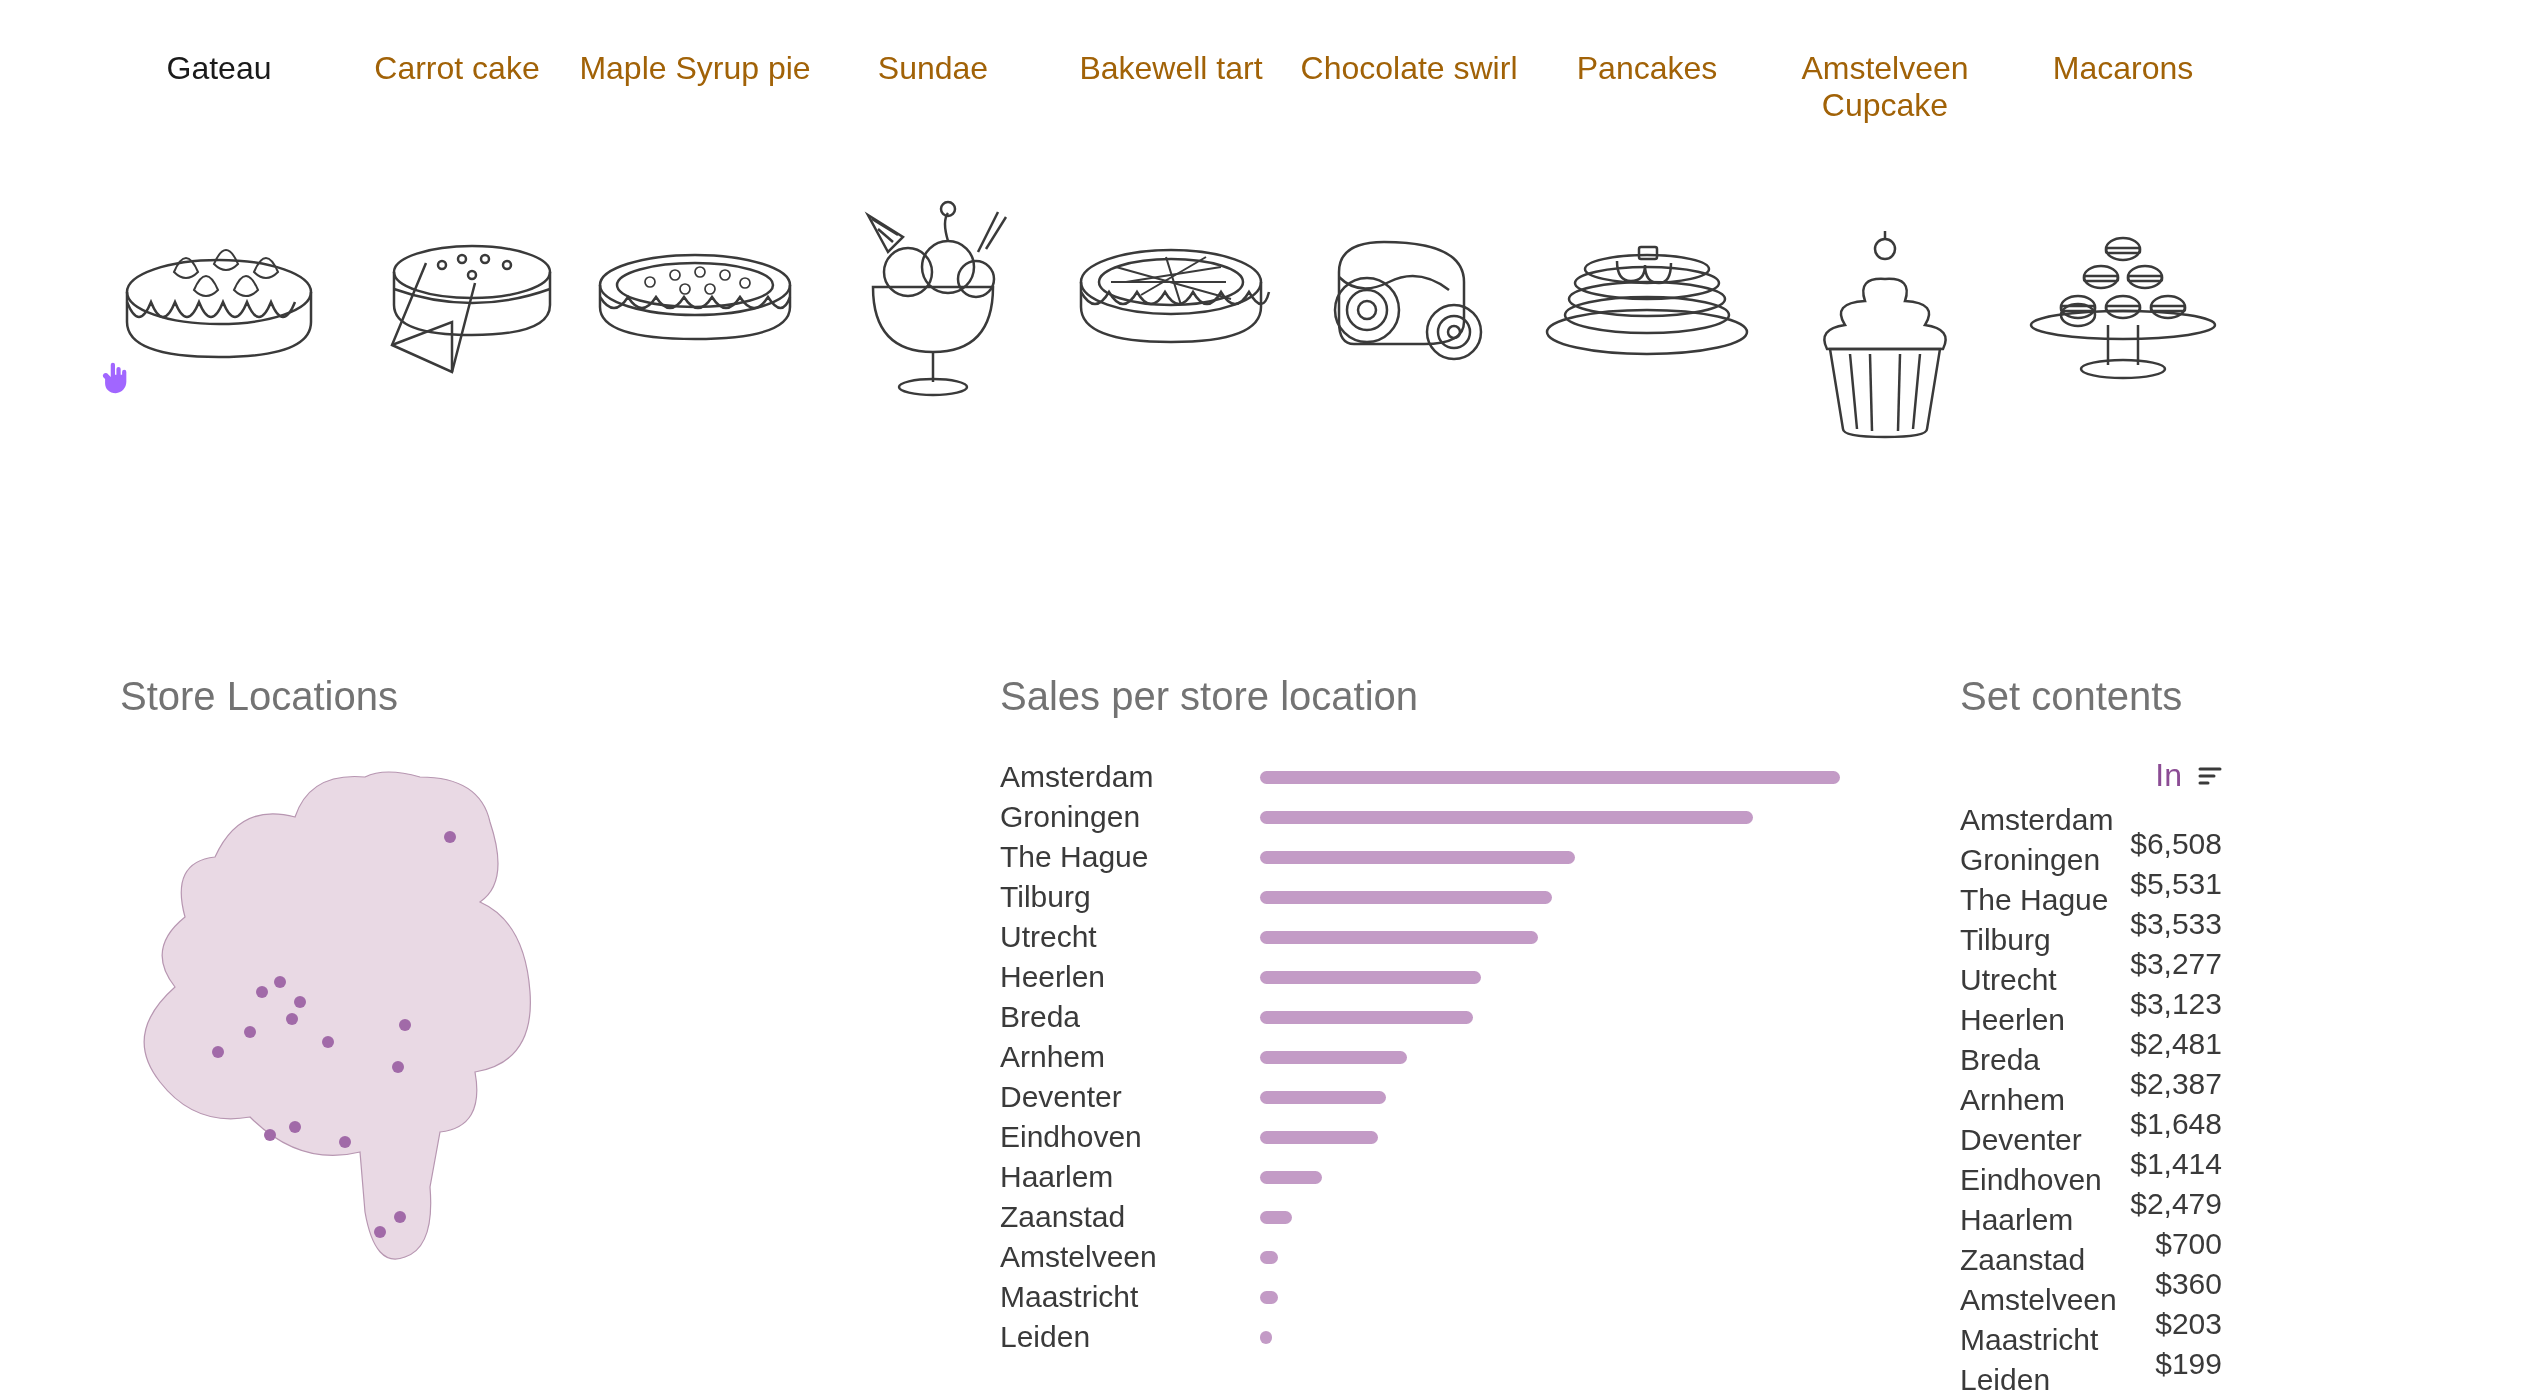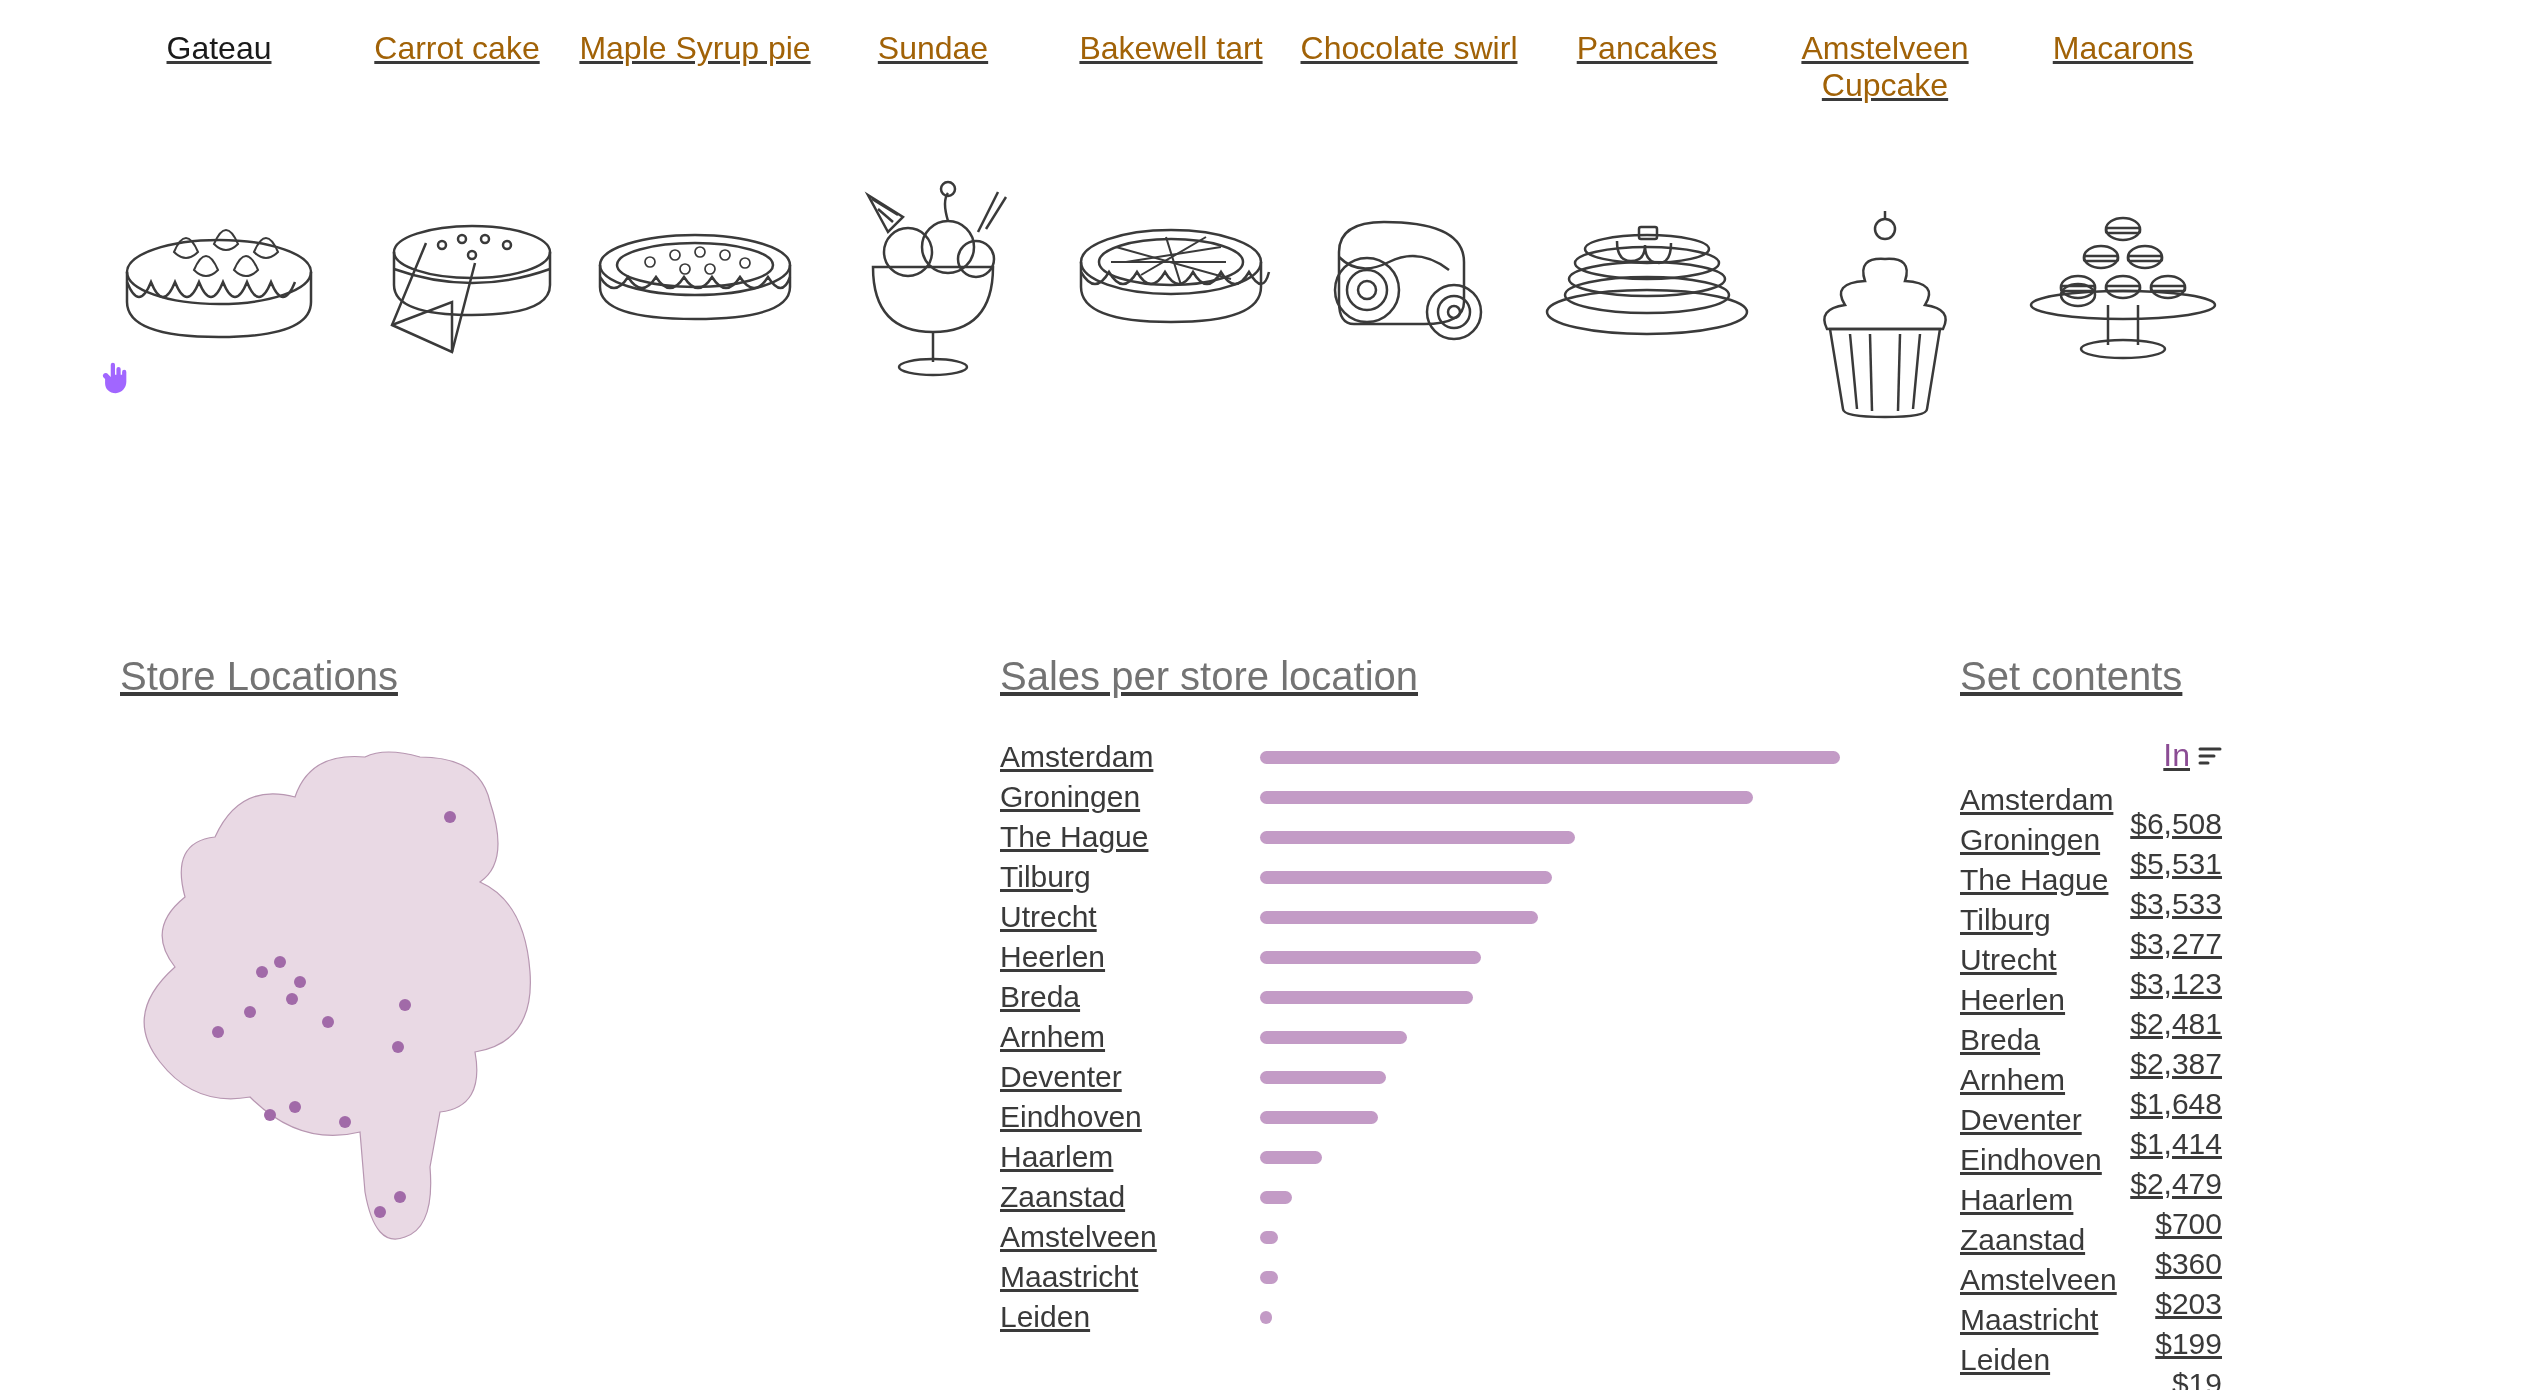--- a/index.html
+++ b/index.html
@@ -8,22 +8,21 @@
     background: #ffffff;
     font-family: "Segoe UI", Arial, sans-serif;
     color: #3a3a3a;
     -webkit-font-smoothing: antialiased;
   }
   .page {
     width: 2342px;
     height: 1390px;
     position: relative;
     box-sizing: border-box;
-    padding: 20px 60px;
-    text-decoration: underline;
+    padding: 40px 60px;
   }
 
   
   .products {
     display: flex;
     justify-content: space-between;
     padding: 0 40px;
     margin-top: 10px;
   }
   .product {
@@ -94,21 +93,21 @@
   
   .set-header {
     display: flex;
     justify-content: flex-end;
     align-items: center;
     color: #8b4c94;
     font-size: 32px;
     font-weight: 500;
     margin-bottom: 6px;
   }
-  .set-header .in-text { margin-right: 8px; }
+  .set-header .in-text { margin-right: 16px; }
   .set-row {
     display: flex;
     justify-content: space-between;
     align-items: center;
     font-size: 30px;
     height: 40px;
     color: #3a3a3a;
   }
   .set-row .val { text-align: right; margin-top: 48px; }
 

